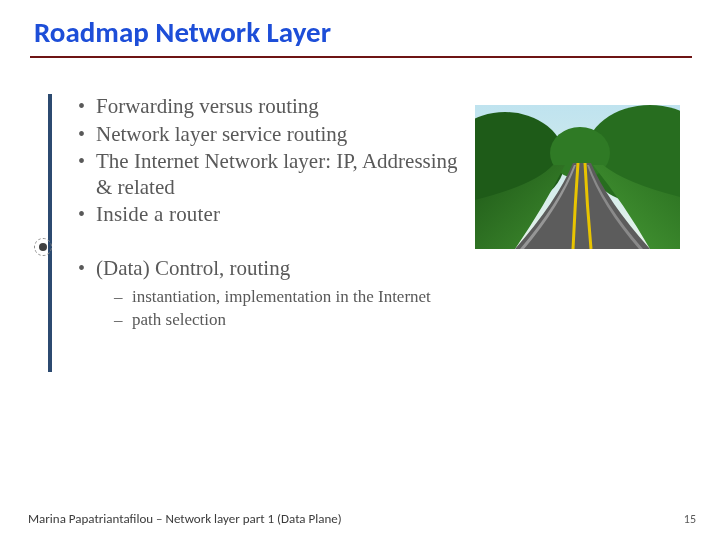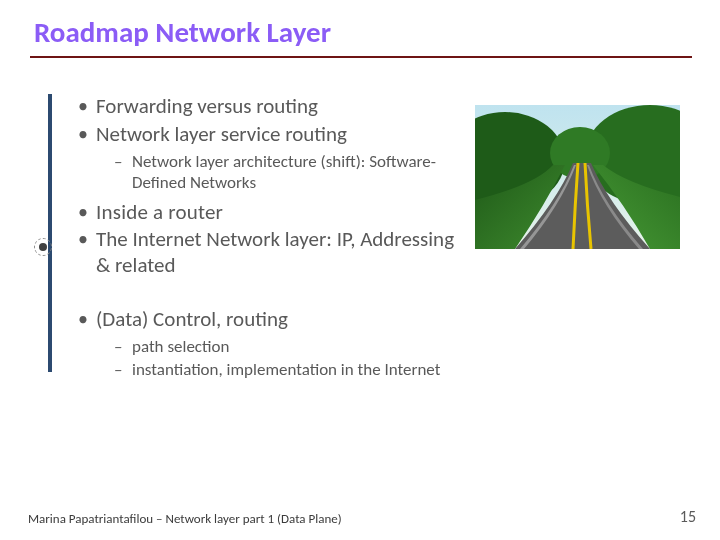--- a/index.html
+++ b/index.html
@@ -8,31 +8,32 @@
     height: 540px;
     background: #ffffff;
     font-family: Calibri, "Segoe UI", Arial, sans-serif;
     color: #3b3b3b;
     position: relative;
     overflow: hidden;
   }
   .title {
     font-size: 29px;
     font-weight: 700;
-    color: #8b5cf6;
+    color: #1d4ed8;
     padding: 14px 0 6px 34px;
   }
   .title-rule {
     margin: 0 28px 0 30px;
     height: 2px;
     background: #6e1414;
   }
   .content {
     position: relative;
     padding: 36px 0 0 44px;
+    font-family: Liberation Serif, serif;
   }
   .vbar {
     position: absolute;
     left: 48px;
     top: 36px;
     width: 4px;
     height: 278px;
     background: #2c4a70;
   }
   ul.lvl1 {
@@ -110,21 +111,21 @@
     left: 28px;
     bottom: 14px;
     font-size: 13px;
     color: #3b3b3b;
     text-align: right;
   }
   .pagenum {
     position: absolute;
     right: 24px;
     bottom: 14px;
-    font-size: 16px;
+    font-size: 12px;
     color: #5a5a5a;
   }
   .emph { letter-spacing: 0.2px; }
 </style>
 </head>
 <body>
 
 <div class="title">Roadmap Network Layer</div>
 <div class="title-rule"></div>
 
@@ -133,36 +134,33 @@
 
   <div class="marker">
     <div class="outer"></div>
       <div class="inner"></div>
   </div>
 
   <ul class="lvl1">
     <li><span>Forwarding versus routing</span></li>
     <li>
       <span>Network layer service routing</span>
-      <ul class="lvl2">
-        <li><span>Network layer architecture (shift): Software-Defined Networks</span></li>
-      </ul>
     </li>
+    <li><span>The Internet Network layer: IP, Addressing &amp; related</span></li>
     <li><span class="emph">Inside a router</span></li>
-    <li><span>The Internet Network layer: IP, Addressing &amp; related</span></li>
   </ul>
 
   <div class="spacer"></div>
 
   <ul class="lvl1">
     <li>
       <span>(Data) Control, routing</span>
       <ul class="lvl2">
+        <li><span>instantiation, implementation in the Internet</span></li>
         <li><span>path selection</span></li>
-        <li><span>instantiation, implementation in the Internet</span></li>
       </ul>
     </li>
   </ul>
 </div>
 
 <div class="road" title="Curving forest road with double yellow lines">
   <svg viewBox="0 0 205 144" width="205" height="144">
     <defs>
       <linearGradient id="sky" x1="0" y1="0" x2="0" y2="1">
         <stop offset="0" stop-color="#bfe3ef"></stop>

